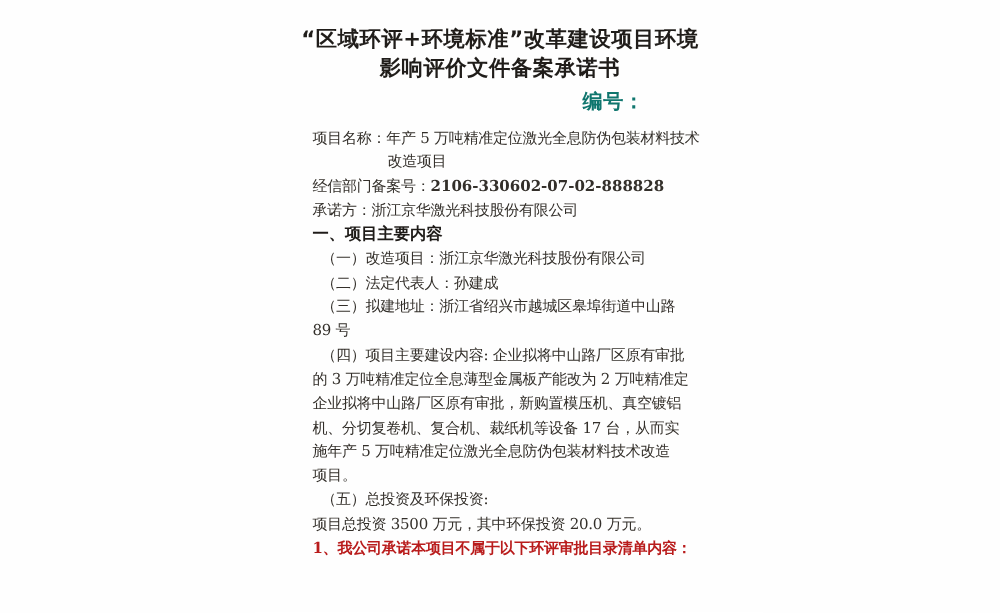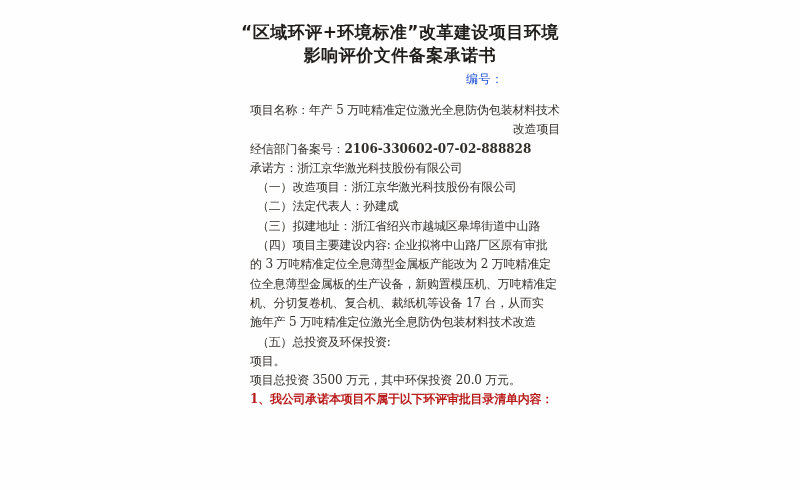--- a/index.html
+++ b/index.html
@@ -27,41 +27,41 @@
     font-size: 17px;
     line-height: 23px;
     color: #201d1a;
     letter-spacing: 0.5px;
   }
   .title .tline { display: block; white-space: nowrap; }
   .number-line {
     position: absolute;
     left: 466px;
     top: 71px;
-    font-size: 12px;
-    font-weight: 400;
-    color: #1d4ed8;
+    font-size: 16px;
+    font-weight: 700;
+    color: #0f766e;
     letter-spacing: 0.5px;
   }
   .doc-body {
     position: absolute;
     left: 250px;
     top: 101px;
     width: 310px;
   }
   .ln {
     height: 19.3px;
     line-height: 19.3px;
     font-size: 12px;
     letter-spacing: -0.2px;
     white-space: nowrap;
     color: #332f2a;
   }
   .ind  { padding-left: 7px; }     
-  .hang { padding-left: 60px; text-align: right; }    
+  .hang { padding-left: 60px; }    
   .hd {
     font-family: "DejaVu Sans", "Liberation Sans", sans-serif;
     font-weight: 700;
     font-size: 13px;
     letter-spacing: 0;
     color: #1e1b18;
   }
   .strong { font-weight: 700; color: #b91c1c; }
   .numval { font-weight: 700; letter-spacing: 0; }
 </style>
@@ -81,31 +81,33 @@
 
   <div class="doc-body">
 
     <div class="ln">项目名称：年产 5 万吨精准定位激光全息防伪包装材料技术</div>
     <div class="ln hang">改造项目</div>
 
     <div class="ln"><span>经信部门备案号：</span><span class="numval">2106-330602-07-02-888828</span></div>
 
     <div class="ln">承诺方：浙江京华激光科技股份有限公司</div>
 
+    <div class="ln hd">一、项目主要内容</div>
 
     <div class="ln ind">（一）改造项目：浙江京华激光科技股份有限公司</div>
     <div class="ln ind">（二）法定代表人：孙建成</div>
     <div class="ln ind">（三）拟建地址：浙江省绍兴市越城区皋埠街道中山路</div>
+    <div class="ln">89 号</div>
     <div class="ln ind">（四）项目主要建设内容: 企业拟将中山路厂区原有审批</div>
     <div class="ln">的 3 万吨精准定位全息薄型金属板产能改为 2 万吨精准定</div>
-    <div class="ln">位全息薄型金属板的生产设备，新购置模压机、万吨精准定</div>
+    <div class="ln">企业拟将中山路厂区原有审批，新购置模压机、真空镀铝</div>
     <div class="ln">机、分切复卷机、复合机、裁纸机等设备 17 台，从而实</div>
     <div class="ln">施年产 5 万吨精准定位激光全息防伪包装材料技术改造</div>
+    <div class="ln">项目。</div>
     <div class="ln ind">（五）总投资及环保投资:</div>
-    <div class="ln">项目。</div>
     <div class="ln">项目总投资 3500 万元，其中环保投资 20.0 万元。</div>
 
 
     <div class="ln strong">1、我公司承诺本项目不属于以下环评审批目录清单内容：</div>
 
   </div>
 
 </div>
 
 </body></html>

